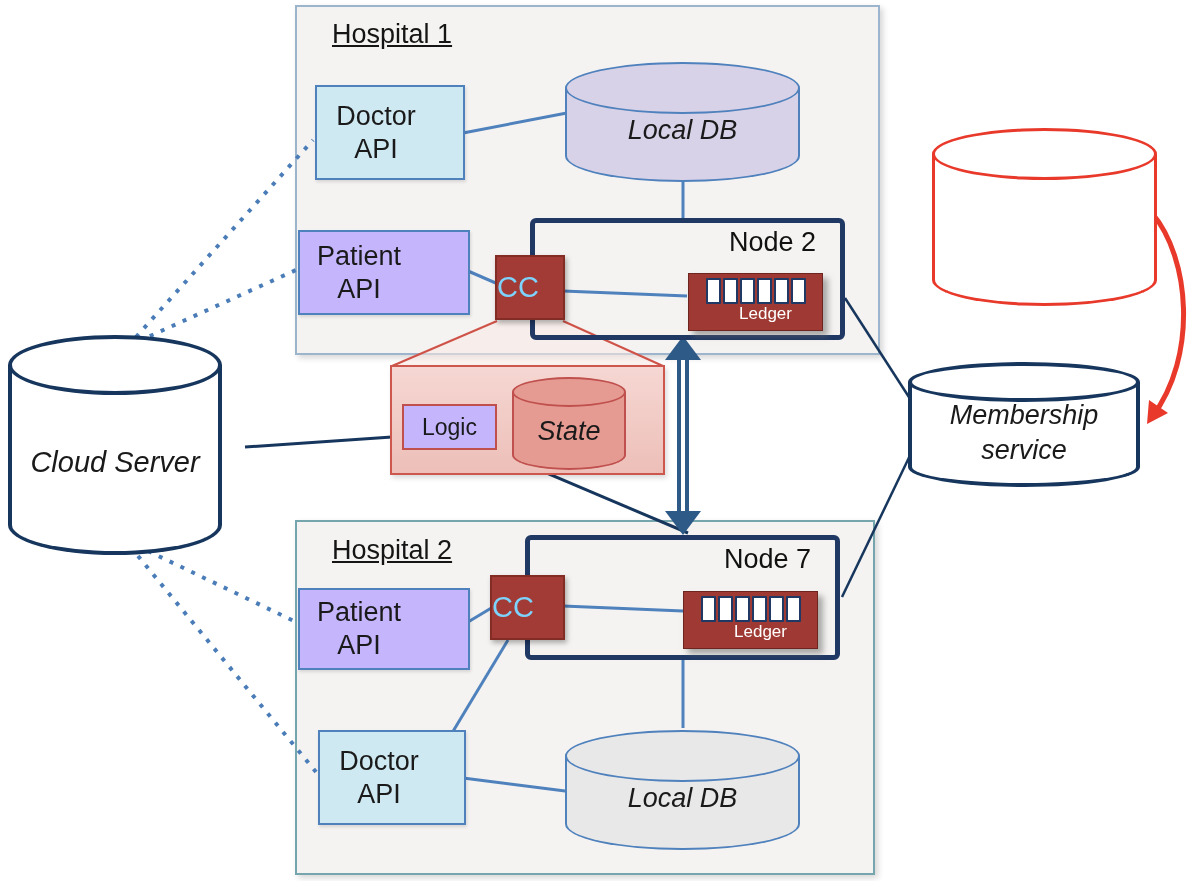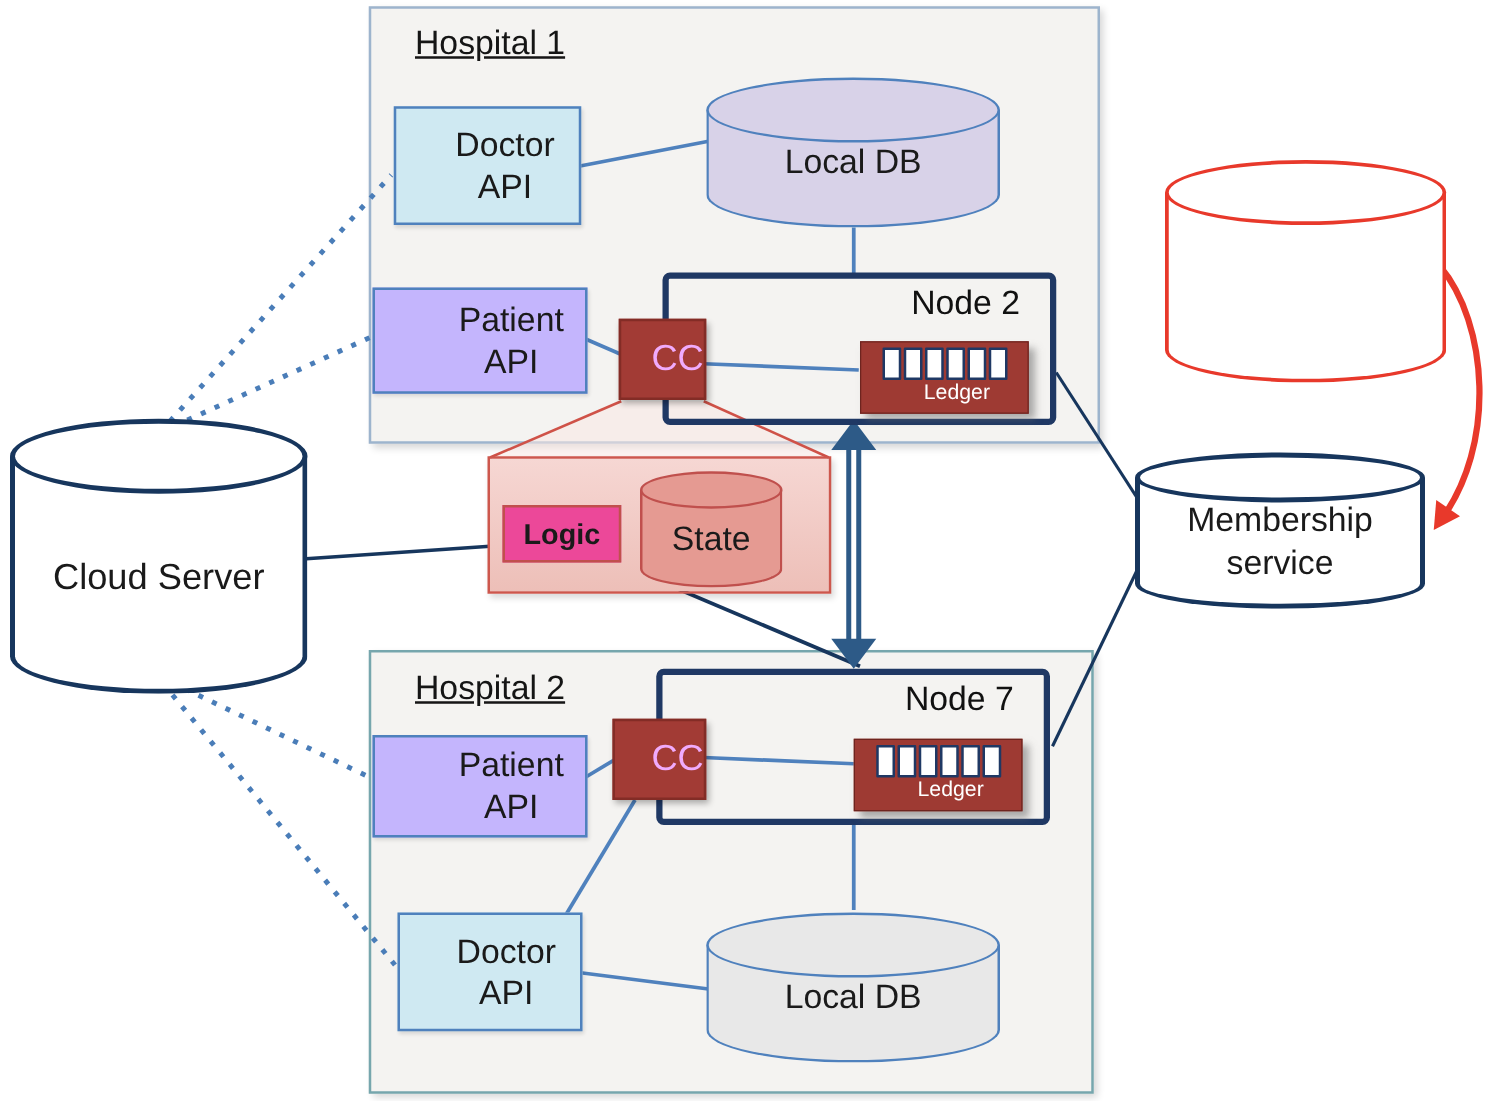--- a/index.html
+++ b/index.html
@@ -10,46 +10,46 @@
   .hospital { position:absolute; background:#f4f3f1; z-index:1;
               box-shadow:3px 3px 6px rgba(0,0,0,.16); }
   .hospital.h1 { border:2px solid #9db4cd; }
   .hospital.h2 { border:2px solid #76a6ad; }
   .hosp-title { position:absolute; font-size:27px; color:#151515;
                 text-decoration:underline; z-index:3; white-space:nowrap; }
 
   .wires { position:absolute; left:0; top:0; z-index:2; pointer-events:none; }
 
   .box { position:absolute; z-index:3; display:flex; align-items:center;
-         justify-content:flex-end; text-align:center; }
+         justify-content:flex-start; text-align:center; }
   .api  { border:2px solid #4f81bd; font-size:27px; line-height:1.22;
           box-shadow:1px 2px 3px rgba(0,0,0,.12); }
   .api .lbl { width:118px; }
   .api.doctor  { background:#cfe9f2; }
   .api.patient { background:#c4b5fd; }
 
-  .cc { background:#a23b35; border:2px solid #832c26; color:#f0abfc;
+  .cc { background:#a23b35; border:2px solid #832c26; color:#7dd3fc;
         font-size:29px; box-shadow:2px 3px 5px rgba(0,0,0,.3); }
 
   .node { position:absolute; z-index:3; border:5px solid #1f3864; border-radius:6px; }
   .node-title { position:absolute; right:24px; top:4px; font-size:27px; color:#111; }
 
   .ledger { position:absolute; background:#9e3a33; border:1px solid #6e241f;
             box-shadow:5px 5px 6px rgba(105,105,105,.55); padding-top:4px; }
   .blocks { display:flex; justify-content:center; gap:2px; }
   .block  { width:15px; height:26px; background:#fff; border:2px solid #1f3864;
             border-radius:1px; display:inline-block; }
   .ledger-label { text-align:center; color:#fff; font-size:17px; line-height:1.15;padding-left:20px; }
 
   .pink  { position:absolute; z-index:3; background:linear-gradient(#f6d7d3,#edbfb8);
            border:2px solid #cd574d; box-shadow:2px 3px 5px rgba(0,0,0,.15); }
-  .logic { position:absolute; background:#ec4899; border:2px solid #c0504d;
-           font-size:23px; display:flex; align-items:center; justify-content:center;font-weight:bold; }
+  .logic { position:absolute; background:#c4b5fd; border:2px solid #c0504d;
+           font-size:23px; display:flex; align-items:center; justify-content:center; }
 
-  .cyl { position:absolute; z-index:3; }
+  .cyl { position:absolute; z-index:3;font-style:italic; }
   .cyl-top  { position:absolute; left:0; right:0; top:0; height:calc(var(--ry)*2);
               border-radius:50%; background:var(--fill);
               border:var(--bw) solid var(--stroke); z-index:2; }
   .cyl-body { position:absolute; left:0; right:0; top:var(--ry); bottom:0;
               background:var(--fill); border:var(--bw) solid var(--stroke); border-top:none;
               border-radius:0 0 50% 50% / 0 0 var(--ry) var(--ry); z-index:1; }
   .cyl-label { position:absolute; left:0; right:0; top:var(--lt,56%);
                transform:translateY(-50%); text-align:center; z-index:3;
                font-size:27px; line-height:1.28; }
 </style>
@@ -95,21 +95,21 @@
 
     <line x1="683" y1="354" x2="683" y2="516" stroke="#2d5a87" stroke-width="12"></line>
     <line x1="683" y1="356" x2="683" y2="514" stroke="#ffffff" stroke-width="4"></line>
     <polygon points="683,336 665,360 701,360" fill="#2d5a87"></polygon>
     <polygon points="683,535 665,511 701,511" fill="#2d5a87"></polygon>
 
     <path d="M 1152 213 C 1190 258 1198 356 1152 417" fill="none" stroke="#e8392b" stroke-width="5"></path>
     <polygon points="1147,424 1149,400 1168,413" fill="#e8392b"></polygon>
   </svg>
 
-  <div class="cyl" style="left:8px; top:335px; width:238px; height:220px; --fill:#ffffff; --stroke:#17365d; --bw:4px; --ry:30px; --lt:58%;">
+  <div class="cyl" style="left:8px; top:335px; width:214px; height:220px; --fill:#ffffff; --stroke:#17365d; --bw:4px; --ry:30px; --lt:58%;">
     <div class="cyl-body"></div>
     <div class="cyl-top"></div>
     <div class="cyl-label" style="font-size:29px;">Cloud Server</div>
   </div>
 
   <div class="box api doctor" style="left:315px; top:85px; width:150px; height:95px;">
     <div class="lbl">Doctor API</div>
   </div>
 
   <div class="cyl" style="left:565px; top:62px; width:235px; height:120px; --fill:#d8d2e8; --stroke:#4f81bd; --bw:2.5px; --ry:26px; --lt:57%;">

